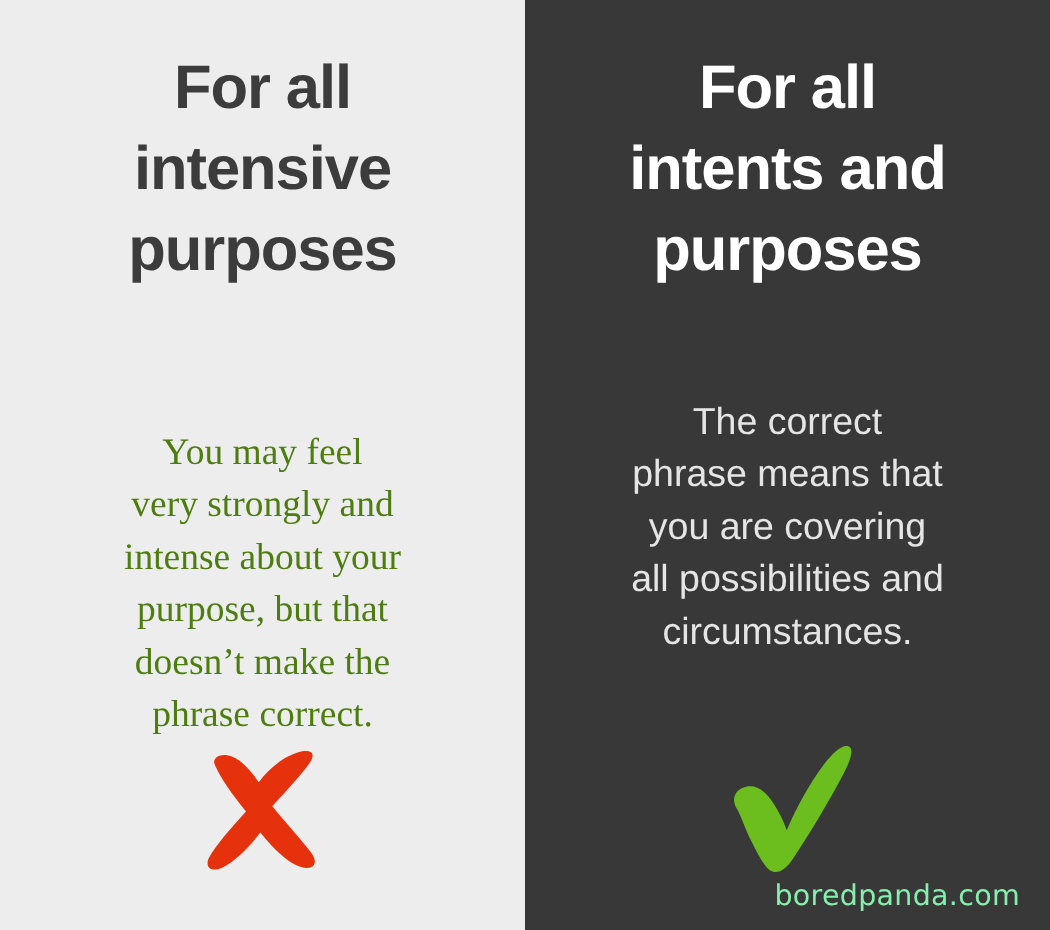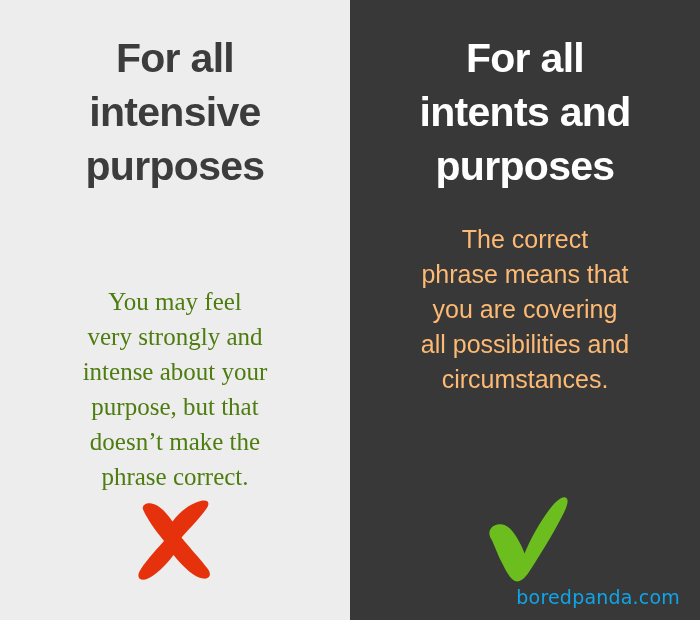--- a/index.html
+++ b/index.html
@@ -60,21 +60,22 @@
     line-height: 35px;
     letter-spacing: 0px;
     white-space: pre-line;
   }
   .panel-left .body-text {
     color: #4d7c0f;
     margin-top: 62px;
     font-family: Liberation Serif, serif;
   }
   .panel-right .body-text {
-    color: #fdba74;
+    color: #e5e5e5;
+    margin-top: 42px;
     text-align: center;
   }
 
   .mark-wrap {
     position: absolute;
     left: 0;
     width: 350px;
     display: flex;
     justify-content: center;
     align-items: center;
@@ -90,21 +91,21 @@
   .mark-x-wrap svg,
   .mark-check-wrap svg {
     display: block;
   }
 
   .watermark {
     position: absolute;
     right: 20px;
     bottom: 12px;
     font-size: 19px;
-    color: #0ea5e9;
+    color: #86efac;
     letter-spacing: 0.2px;
     font-family: "DejaVu Sans", sans-serif;
   }
 </style>
 </head>
 <body>
 
 <div id="infographic">
 
   <div class="panel panel-left">

